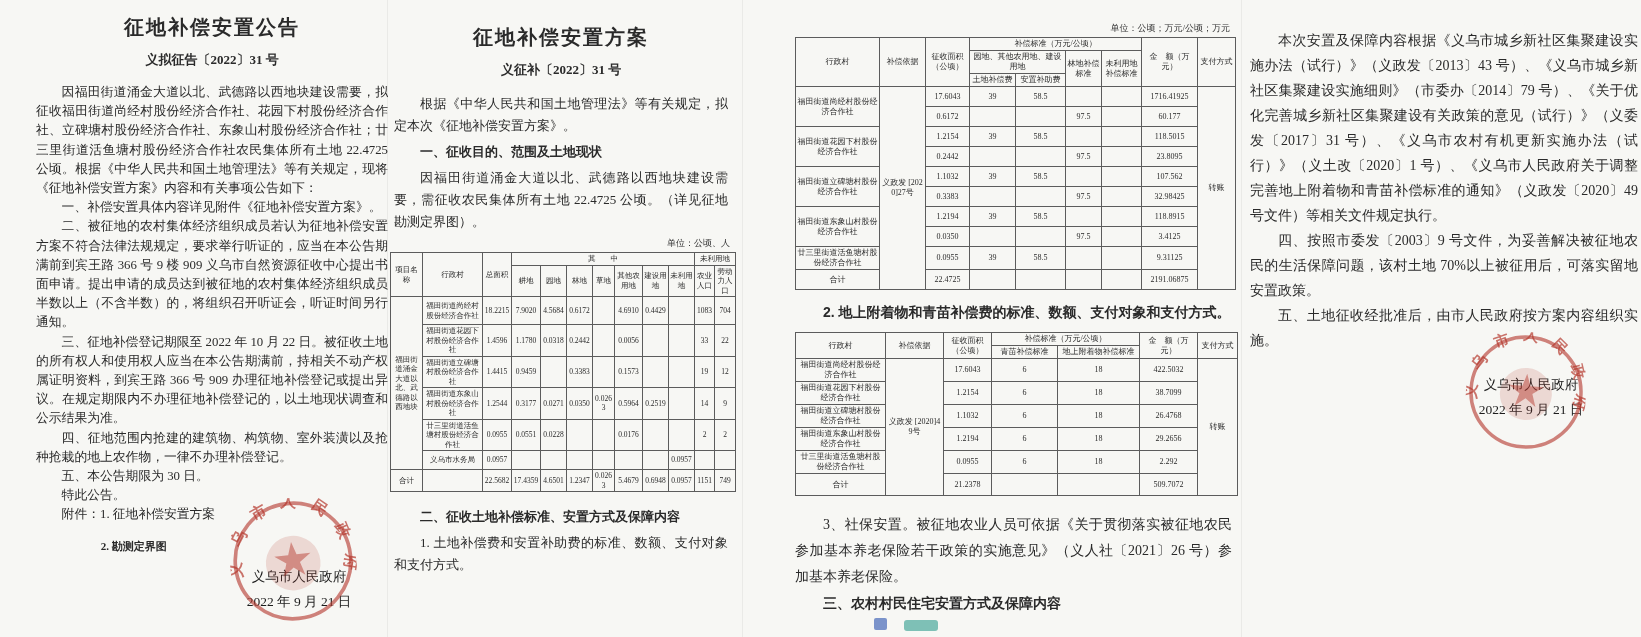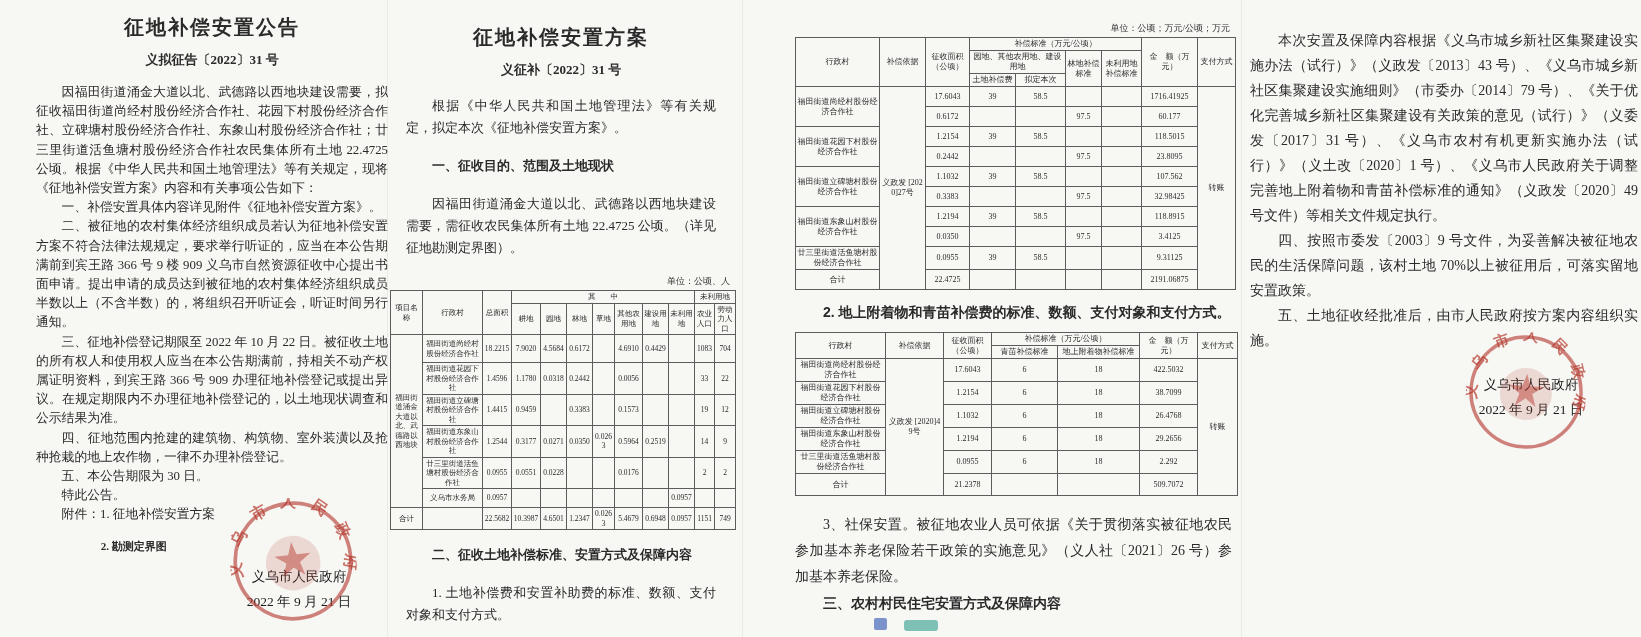--- a/index.html
+++ b/index.html
@@ -14,21 +14,21 @@
   .col { position:absolute; }
   .col1 { left:36px;  top:14px; width:352px; }
   .col2 { left:390px; top:24px; width:342px; }
   .col3 { left:795px; top:20px; width:437px; }
   .col4 { left:1250px; top:28px; width:388px; }
 
   .doc-title { font-size:20px; font-weight:bold; text-align:center; letter-spacing:2px; margin:0 0 10px 0; font-family:"Liberation Sans","DejaVu Sans",sans-serif; }
   .doc-no { font-size:13px; font-weight:bold; text-align:center; margin:0 0 14px 0; }
 
   .para  { font-size:12.8px; line-height:19.2px; text-align:justify; text-indent:2em; margin:0; }
-  .para2 { font-size:13px;   line-height:22px;   text-align:justify; text-indent:2em; margin:16px; }
+  .para2 { font-size:13px;   line-height:22px;   text-align:justify; text-indent:2em; margin:4px; }
   .para3 { font-size:14px;   line-height:26px;   text-align:justify; text-indent:2em; margin:0; }
   .para4 { font-size:14px;   line-height:25px;   text-align:justify; text-indent:2em; margin:0; }
   .bold  { font-weight:bold; font-family:"Liberation Sans","DejaVu Sans",sans-serif; }
   .attach  { font-size:12.8px; line-height:19.2px; margin:0; padding-left:2em; }
   .attach2 { font-size:11px; line-height:19.2px; margin:12px; padding-left:4.8em;font-weight:bold; }
 
   .unit { font-size:9px; text-align:right; margin:2px 2px 2px 0; color:#333; }
 
   .tbl { border-collapse:collapse; table-layout:fixed; width:100%; }
   .tbl th, .tbl td {
@@ -217,21 +217,21 @@
             <td></td>
             <td></td>
             <td>0.0957</td>
             <td></td>
             <td></td>
         </tr>
         <tr class="shortrow">
           <td>合计</td>
           <td></td>
           <td>22.5682</td>
-            <td>10.3987</td>
+            <td>17.4359</td>
             <td>4.6501</td>
             <td>1.2347</td>
             <td>0.0263</td>
             <td>5.4679</td>
             <td>0.6948</td>
             <td>0.0957</td>
             <td>1151</td>
             <td>749</td>
         </tr>
       </tbody>
@@ -265,21 +265,21 @@
           <th rowspan="3">金　额（万元）</th>
           <th rowspan="3">支付方式</th>
         </tr>
         <tr>
           <th colspan="2">园地、其他农用地、建设用地</th>
           <th rowspan="2">林地补偿标准</th>
           <th rowspan="2">未利用地补偿标准</th>
         </tr>
         <tr>
           <th>土地补偿费</th>
-          <th>拟定本次</th>
+          <th>安置补助费</th>
         </tr>
       </thead>
       <tbody>
         <tr>
           <td rowspan="2">福田街道尚经村股份经济合作社</td>
           <td rowspan="10" class="basis">义政发 [2020]27号</td>
           <td>17.6043</td>
             <td>39</td>
             <td>58.5</td>
             <td></td>

